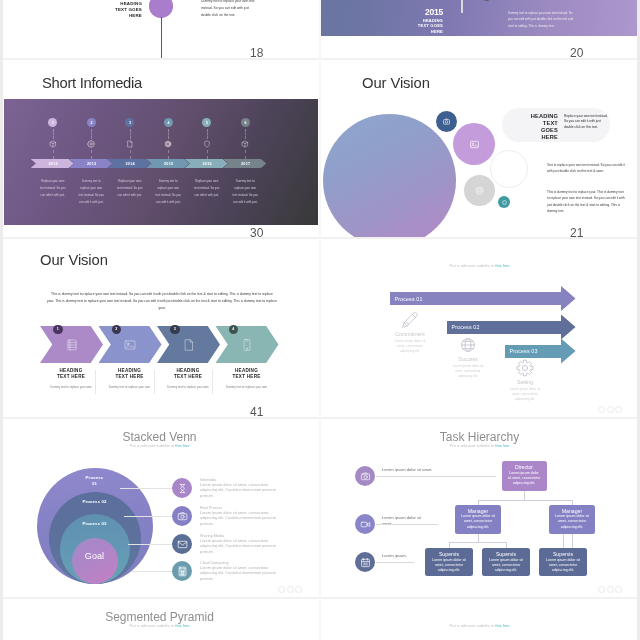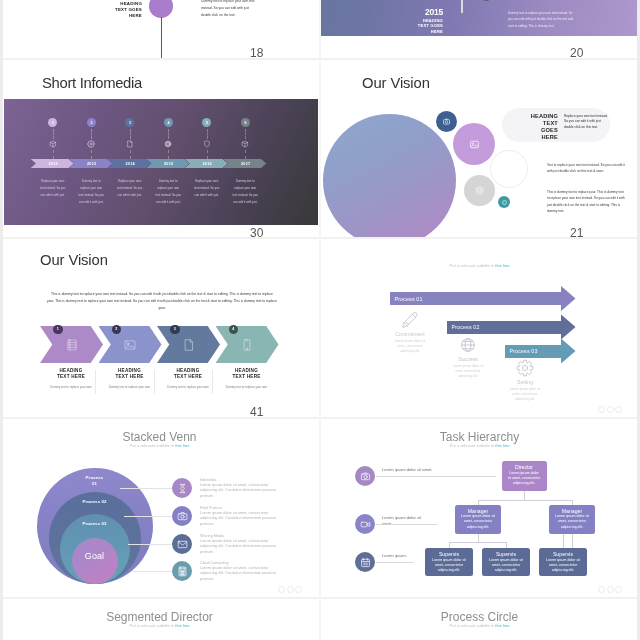--- a/index.html
+++ b/index.html
@@ -586,22 +586,21 @@
         </div>
       </div>
   <div class="dots sv-dots">
         <i></i>
         <i></i>
         <i></i>
       </div>
 </div>
 
 <div class="slide sSP">
-  <div class="ctitle sp-title">Segmented Director</div>
+  <div class="ctitle sp-title">Segmented Pyramid</div>
   <div class="csub sp-sub"><span>Put a relevant subtitle in </span><span class="lnk">this line</span></div>
 </div>
 
 <div class="slide sPC">
-  <div class="ctitle pc-title">Process Circle</div>
   <div class="csub pc-sub"><span>Put a relevant subtitle in </span><span class="lnk">this line</span></div>
 </div>
 
 </div>
 
 </body></html>

